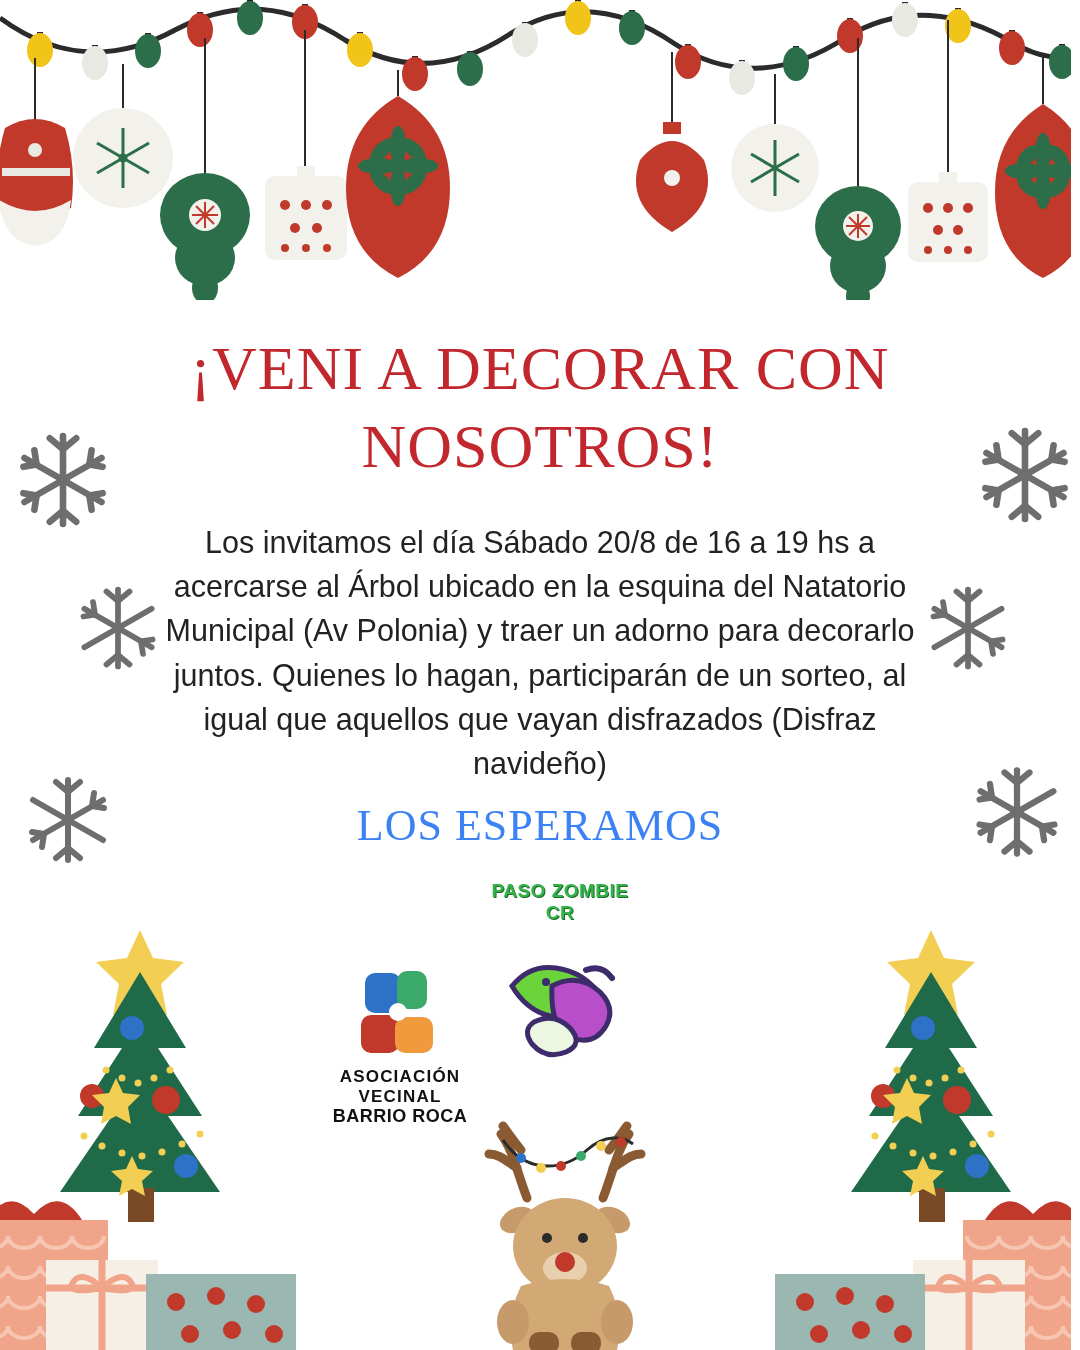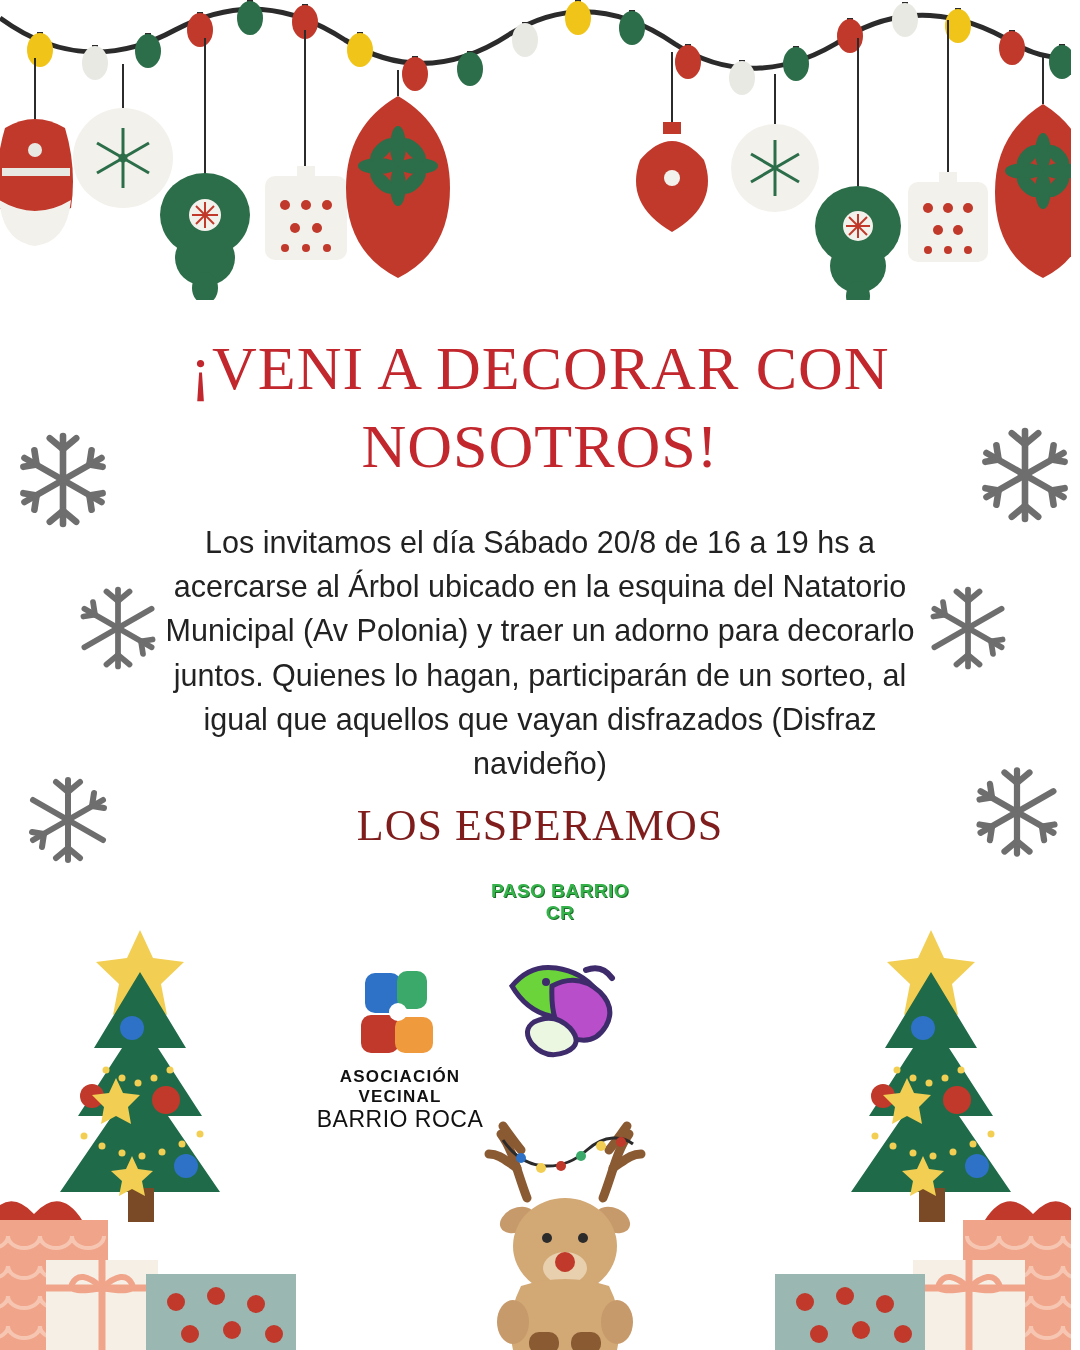--- a/index.html
+++ b/index.html
@@ -70,21 +70,21 @@
   
   .closing {
     position: absolute;
     top: 800px;
     left: 140px;
     width: 800px;
     text-align: center;
     font-family: "Liberation Serif", serif;
     font-size: 44px;
     letter-spacing: 1px;
-    color: #7f1d1d;
+    color: #3b82f6;
   }
 
   
   .logos {
     position: absolute;
     top: 880px;
     left: 290px;
     width: 520px;
     height: 260px;
   }
@@ -95,21 +95,21 @@
   .logo-roca { left: 10px; top: 85px; width: 200px; }
   .logo-zombie { left: 195px; top: 0px; width: 150px; }
   .logo-pueyrredon { left: 340px; top: 75px; width: 180px; }
 
   .logo-caption {
     font-family: "Liberation Sans", sans-serif;
     color: #111111;
     line-height: 1.15;
   }
   .logo-roca .cap1 { font-size: 17px; letter-spacing: 1.2px; font-weight: 700; }
-  .logo-roca .cap2 { font-size: 23px; letter-spacing: 0.5px; font-weight: 400; }
+  .logo-roca .cap2 { font-size: 18px; letter-spacing: 0.5px; font-weight: 700; }
   .logo-pueyrredon .cap1,
   .logo-pueyrredon .cap2 { font-size: 18px; font-weight: 700; color: #123a66; letter-spacing: 0.3px; }
 
   .zombie-word {
     font-family: "Liberation Sans", sans-serif;
     font-size: 19px;
     font-weight: 700;
     color: #35b34a;
     letter-spacing: 0.5px;
     text-shadow: 1px 1px 0 #1d6b2b;
@@ -457,21 +457,21 @@
         <path d="M72,6 h10 a10,10 0 0 1 10,10 v18 a10,10 0 0 1 -10,10 h-10 a10,10 0 0 1 -10,-10 v-18 a10,10 0 0 1 10,-10 z" fill="#3aa96a"></path>
         <path d="M36,50 h18 a10,10 0 0 1 10,10 v18 a10,10 0 0 1 -10,10 h-18 a10,10 0 0 1 -10,-10 v-18 a10,10 0 0 1 10,-10 z" fill="#c0392b"></path>
         <path d="M70,52 h18 a10,10 0 0 1 10,10 v16 a10,10 0 0 1 -10,10 h-18 a10,10 0 0 1 -10,-10 v-16 a10,10 0 0 1 10,-10 z" fill="#ef9a3d"></path>
         <circle cx="63" cy="47" r="9" fill="#ffffff"></circle>
       </svg>
       <div class="logo-caption cap1">ASOCIACIÓN VECINAL</div>
       <div class="logo-caption cap2">BARRIO ROCA</div>
     </div>
 
     <div class="logo logo-zombie">
-      <div class="zombie-word">PASO BARRIO CR</div>
+      <div class="zombie-word">PASO ZOMBIE CR</div>
       <svg width="140" height="140" viewBox="0 0 140 140" style="display:block;margin:2px auto 0;">
         <path d="M22,60 q18,-22 44,-18 q26,4 40,22 q10,16 -6,24 q-18,8 -40,2 q-24,-6 -38,-30 z" fill="#6bd43a" stroke="#3d2b6b" stroke-width="5"></path>
         <path d="M62,60 q26,-14 48,6 q16,16 6,34 q-12,20 -34,12 q-22,-8 -20,-52 z" fill="#b84ec9" stroke="#3d2b6b" stroke-width="5"></path>
         <path d="M44,96 q20,-10 36,6 q14,16 -4,24 q-20,8 -34,-8 q-10,-14 2,-22 z" fill="#ecf7e2" stroke="#3d2b6b" stroke-width="5"></path>
         <path d="M96,44 q16,-6 26,8" stroke="#3d2b6b" stroke-width="6" fill="none" stroke-linecap="round"></path>
         <circle cx="56" cy="56" r="4" fill="#3d2b6b"></circle>
       </svg>
     </div>
 
   </div>

